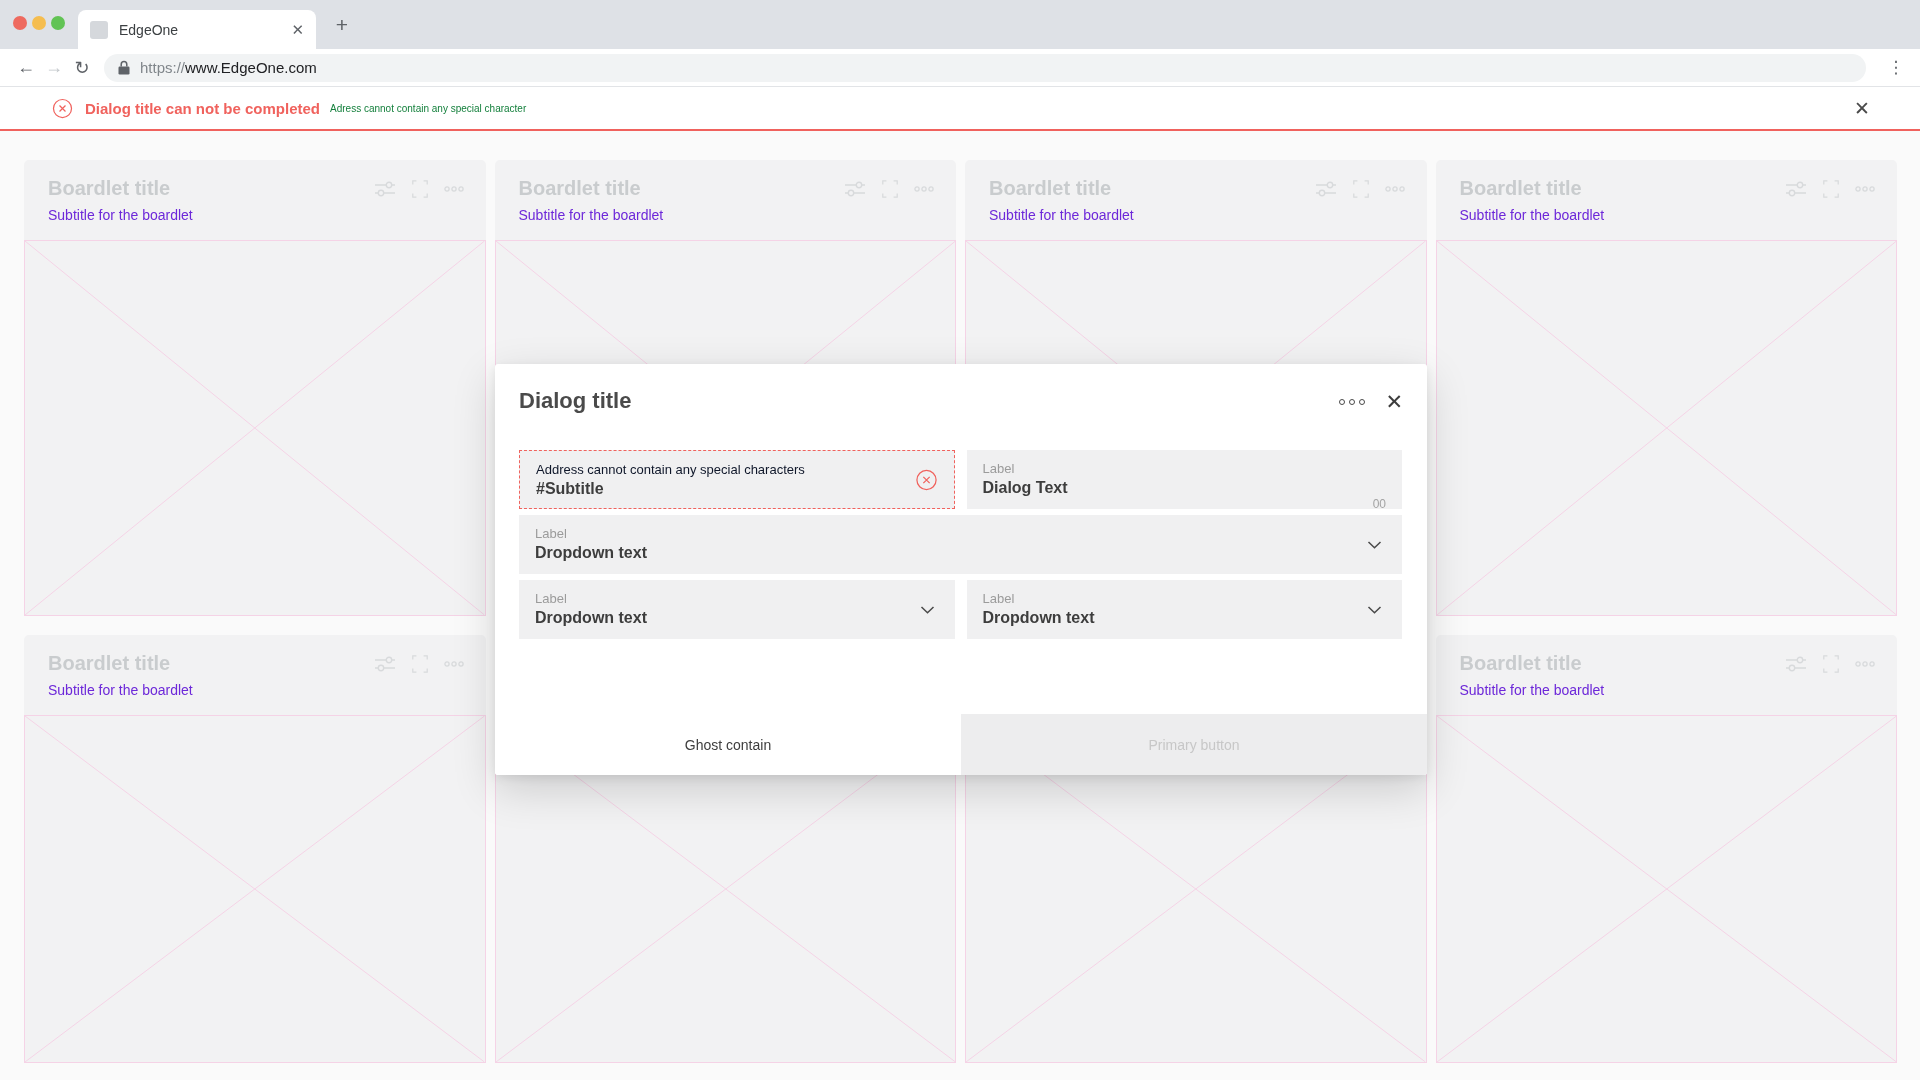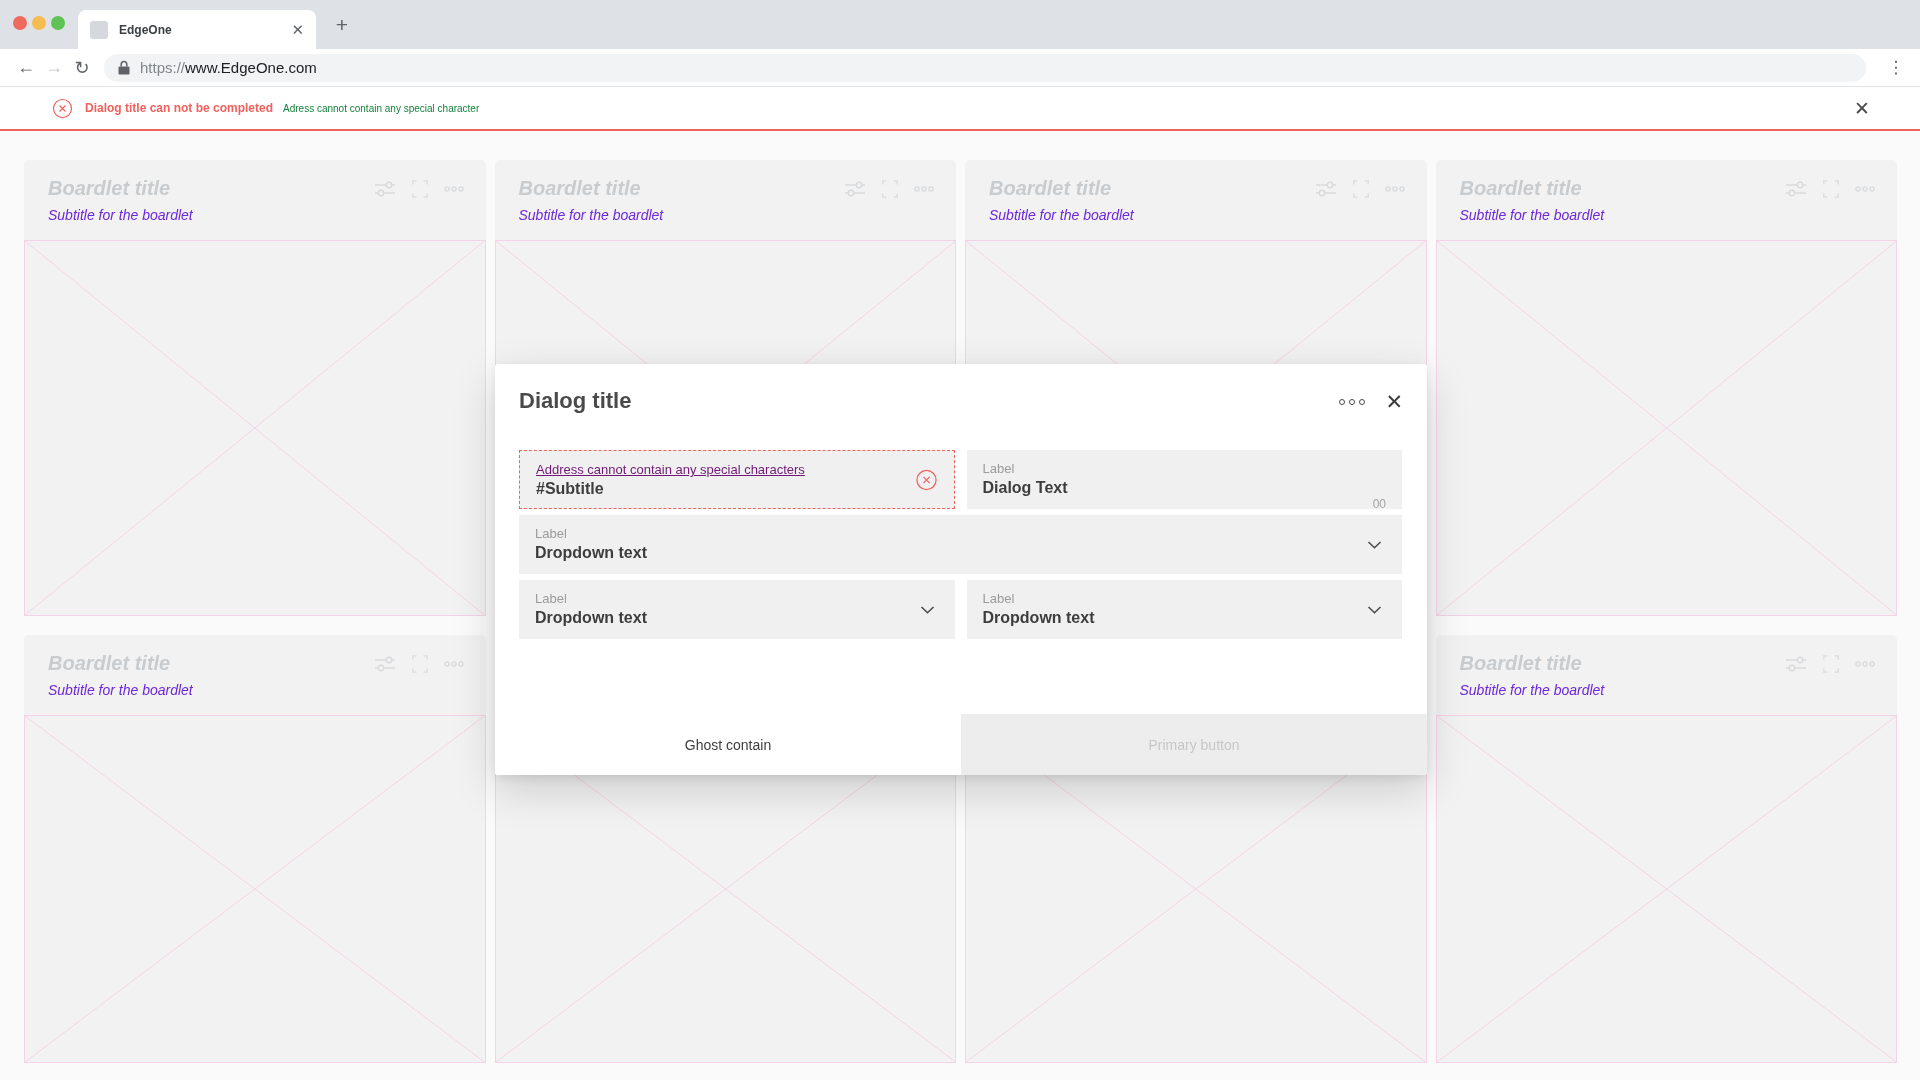--- a/index.html
+++ b/index.html
@@ -8,52 +8,52 @@
   
   .chrome-top { position:relative; height:49px; background:#dee1e6; }
   .traffic { position:absolute; left:13px; top:16px; display:flex; gap:5px; }
   .traffic span { width:14px; height:14px; border-radius:50%; display:block; }
   .dot-red { background:#ee6a5f; }
   .dot-yellow { background:#f5bd4f; }
   .dot-green { background:#61c354; }
   .tab { position:absolute; left:78px; top:10px; width:238px; height:39px; background:#ffffff;
          border-radius:8px 8px 0 0; display:flex; align-items:center; padding:0 12px; }
   .favicon { width:18px; height:18px; background:#d5d8dc; border-radius:3px; margin-right:11px; flex:none; }
-  .tab-title { flex:1; font-size:12px; color:#3c4043; white-space:nowrap; overflow:hidden;font-weight:bold; }
+  .tab-title { flex:1; font-size:14px; color:#3c4043; white-space:nowrap; overflow:hidden; }
   .tab-close { flex:none; font-size:15px; color:#5f6368; cursor:default; line-height:1; }
   .newtab { position:absolute; left:330px; top:13px; width:24px; height:24px; display:flex;
             align-items:center; justify-content:center; font-size:21px; color:#5f6368; font-weight:400; }
 
   .toolbar { height:38px; background:#ffffff; border-bottom:1px solid #e2e4e7;
              display:flex; align-items:center; padding:0 12px; }
   .nav-btn { width:28px; height:28px; display:flex; align-items:center; justify-content:center;
              font-size:18px; color:#5f6368; flex:none; }
   .nav-btn.disabled { color:#c3c7cb; }
   .url-pill { flex:1; height:28px; background:#f1f3f4; border-radius:14px; display:flex;
               align-items:center; padding:0 14px; margin:0 18px 0 8px; }
   .url-text { font-size:15px; margin-left:10px; }
   .url-proto { color:#80868b; }
   .url-domain { color:#202124;text-align:center; }
   .kebab { width:24px; text-align:center; font-size:17px; color:#5f6368; flex:none; letter-spacing:0; }
 
   
   .banner { height:44px; background:#ffffff; border-bottom:2px solid #f0625d;
             display:flex; align-items:center; padding:0 52px; position:relative; }
   .banner-icon { flex:none; margin-right:12px; display:flex; }
-  .banner-title { color:#f0625d; font-weight:700; font-size:12px; margin-right:10px; white-space:nowrap; }
+  .banner-title { color:#f0625d; font-weight:700; font-size:15px; margin-right:10px; white-space:nowrap; }
   .banner-msg { color:#15803d; font-size:10px; white-space:nowrap; }
   .banner-close { position:absolute; right:50px; top:50%; transform:translateY(-50%);
                   font-size:19px; color:#4a4a4a; line-height:1; }
 
   
   .content { position:absolute; top:134px; left:0; right:0; bottom:0; background:#fafafa; padding:26px 23px 0 24px; }
   .board-grid { display:grid; grid-template-columns:repeat(4,1fr); grid-template-rows:456px 428px;
                 column-gap:9px; row-gap:19px; }
   .card { background:#f2f2f3; border-radius:5px; display:flex; flex-direction:column; position:relative; }
-  .card-header { height:80px; padding:17px 24px 0; position:relative; flex:none;font-style:italic; }
+  .card-header { height:80px; padding:17px 24px 0; position:relative; flex:none; }
   .card-title { font-size:20px; font-weight:700; color:#c9ccce; }
   .card-subtitle { font-size:14px; color:#6d28d9; margin-top:7px; }
   .card-icons { position:absolute; top:20px; right:22px; display:flex; gap:15px; color:#d8dadc; align-items:center; }
   .card-icons svg { display:block; }
   .ph { flex:1; border:1px solid #f5d3e6; position:relative; }
   .ph svg { position:absolute; inset:0; width:100%; height:100%; display:block; }
 
   
   .dialog { position:absolute; left:495px; top:364px; width:932px; height:411px; background:#ffffff;
             border-radius:3px; z-index:20;
@@ -64,21 +64,21 @@
   .dots-ring i { width:6px; height:6px; border:1.4px solid #4a4a4a; border-radius:50%; display:block; }
   .dialog-close { font-size:21px; color:#3d3d3d; line-height:1; }
 
   .dialog-body { position:absolute; top:86px; left:24px; right:25px;
                  display:grid; grid-template-columns:1fr 1fr; column-gap:12px; row-gap:6px; }
   .field { background:#f0f0f1; height:59px; padding:11px 16px 0; position:relative; }
   .field-label { font-size:13px; color:#9b9b9b; }
   .field-value { font-size:16px; font-weight:700; color:#3d3d3d; margin-top:3px; }
   .field.span2 { grid-column:1 / span 2; }
   .field.error { border:1px dashed #f0625d; }
-  .field.error .field-label { color:#701a75;text-decoration:underline; }
+  .field.error .field-label { color:#0f172a; }
   .err-badge { position:absolute; right:16px; top:50%; transform:translateY(-50%); display:flex; }
   .counter { position:absolute; right:16px; top:50%; transform:translateY(-50%); font-size:12px; color:#a3a3a3;margin-top:24px; }
   .chev { position:absolute; right:20px; top:50%; transform:translateY(-50%); display:flex; }
 
   .dialog-footer { position:absolute; left:0; right:0; bottom:0; height:61px; display:flex; }
   .btn { flex:1; display:flex; align-items:center; justify-content:center; font-size:14px; }
   .btn-ghost { color:#3d3d3d; background:#ffffff; border-radius:0 0 0 3px; }
   .btn-primary { color:#c7c7c7; background:#ededee; border-radius:0 0 3px 0; }
 </style>
 </head>

